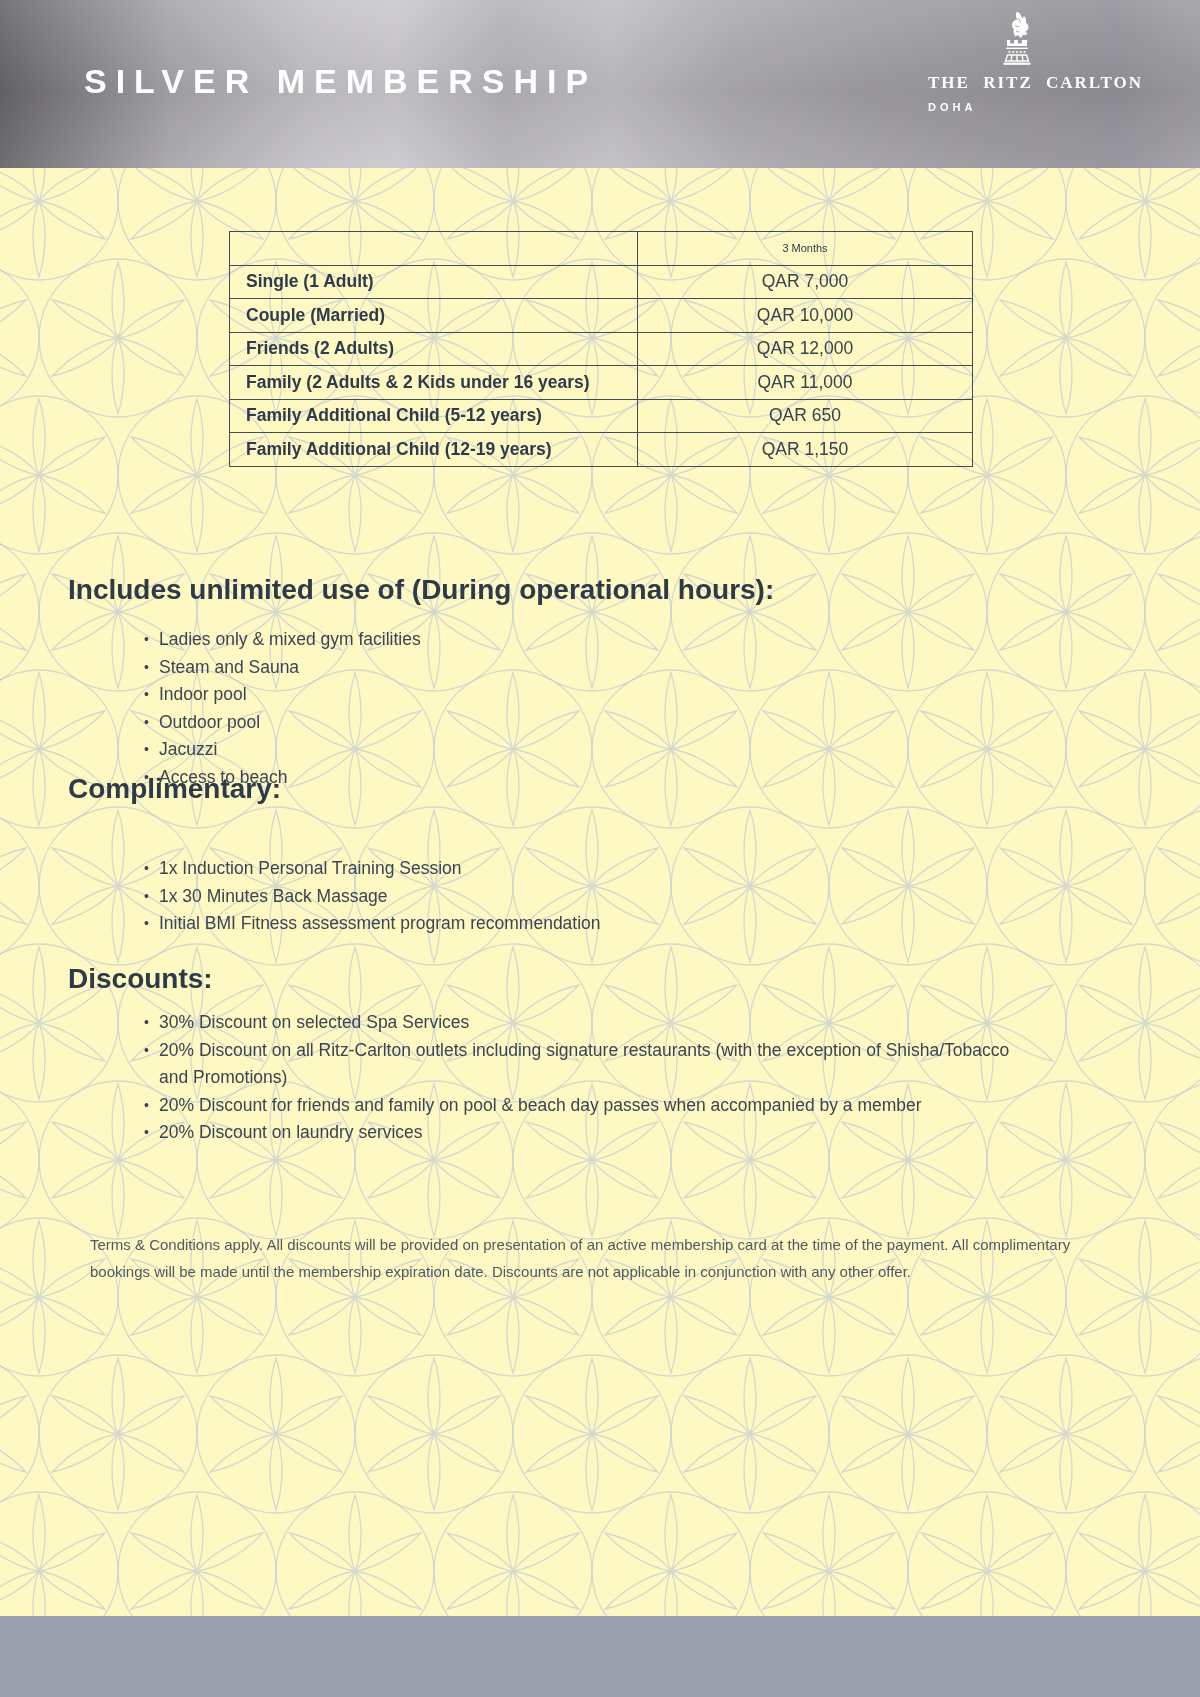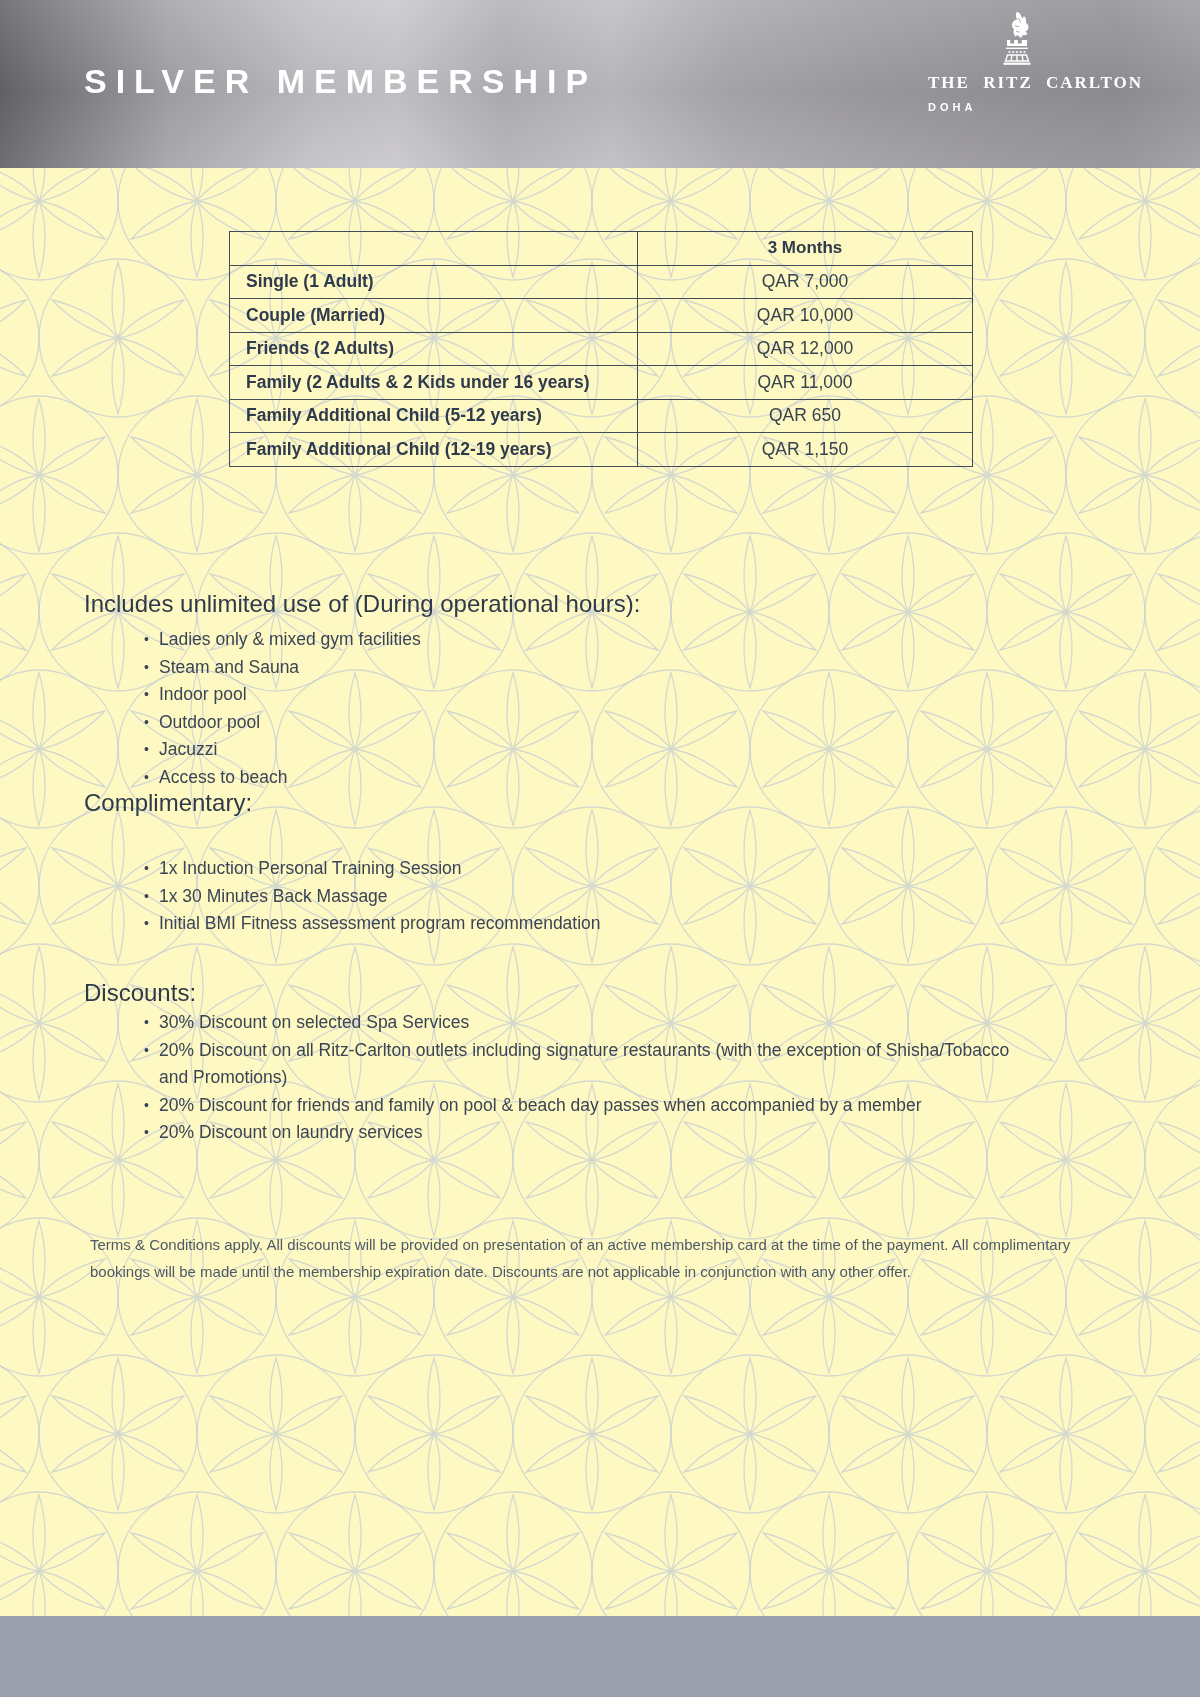--- a/index.html
+++ b/index.html
@@ -31,24 +31,24 @@
 
   
   .pricing {
     position:absolute; left:229px; top:231px; width:744px;
     border-collapse:collapse; table-layout:fixed;
   }
   .pricing th, .pricing td { border:1.5px solid #414c5b; height:32.5px; padding:0; }
   .pricing .c1 { width:407px; }
   .pricing td.label { padding-left:16px; text-align:left; font-weight:700; font-size:17.5px; color:#2f3a4c; }
   .pricing td.price { text-align:center; font-size:17.5px; font-weight:400; color:#37424f; }
-  .pricing th.c2 { text-align:center; font-size:17px; font-weight:700; color:#2f3a4c; }
+  .pricing th.c2 { text-align:center; font-size:11px; font-weight:400; color:#2f3a4c; }
 
   
-  .heading { position:absolute; left:68px; margin:16px; font-size:24px; font-weight:400; color:#2e3949; }
+  .heading { position:absolute; left:68px; margin:0; font-size:28px; font-weight:700; color:#2e3949; }
   #includes-heading { top:574px; }
   #complimentary-heading { top:773px; }
   #discounts-heading { top:963px; }
 
   .blist { position:absolute; left:144px; margin:0; padding:0; list-style:none;
            font-size:17.5px; color:#3a4454; }
   .blist li { position:relative; padding-left:15px; line-height:27.5px; }
   .blist li::before { content:"\2022"; position:absolute; left:0; top:0; font-size:14px; color:#3a4454; }
   #list-includes { top:626px; }
   #list-complimentary { top:855px; }

